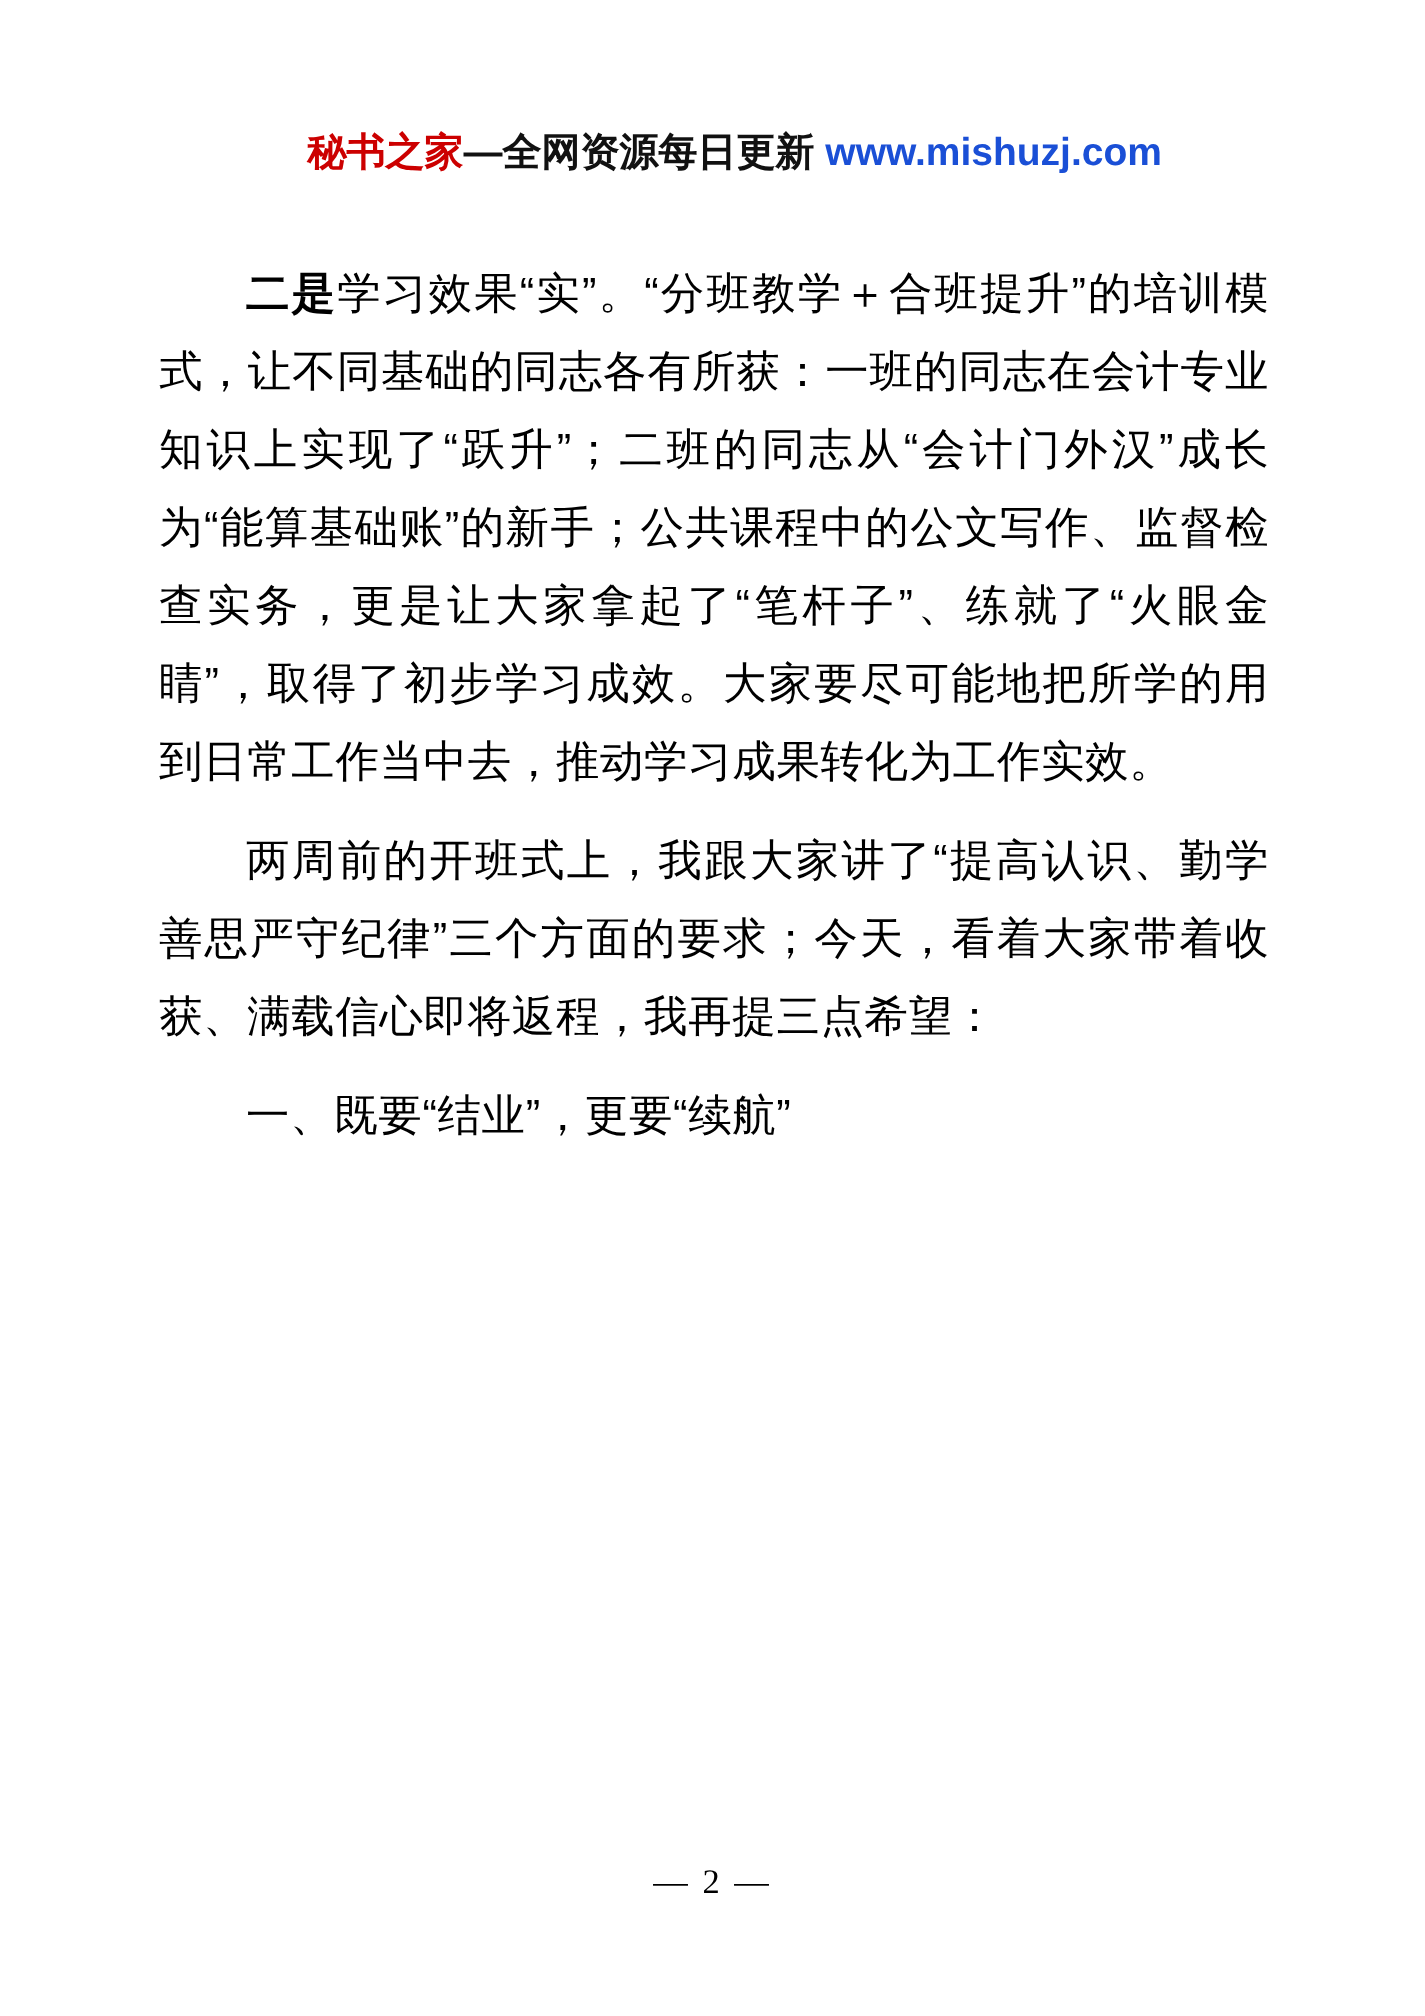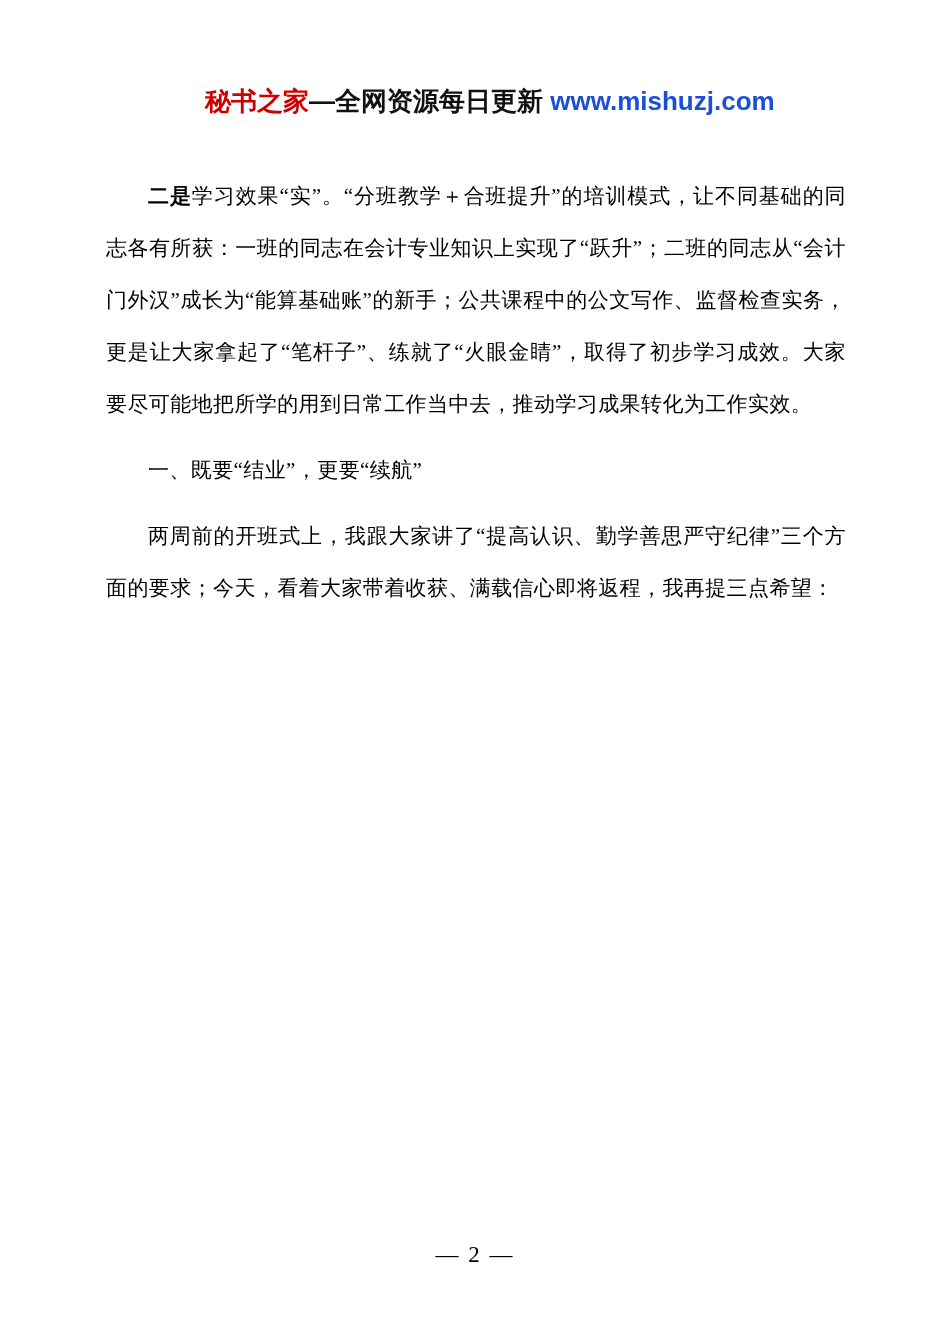--- a/index.html
+++ b/index.html
@@ -43,26 +43,26 @@
     color: #1a4fd6;
   }
   .content {
     position: absolute;
     top: 170px;
     left: 106px;
     width: 740px;
   }
   p.para {
     margin: 0 0 14px 0;
-    font-size: 21px;
+    font-size: 29px;
     line-height: 52px;
     text-align: justify;
     text-justify: inter-ideograph;
     letter-spacing: 0.4px;
-    font-family: Liberation Serif, serif;
+    font-family: Liberation Sans, sans-serif;
     text-indent: 2em;
   }
   p.para .lead {
     font-weight: bold;
   }
   .footer {
     position: absolute;
     left: 0;
     right: 0;
     bottom: 76px;
@@ -80,21 +80,21 @@
 
   <div class="watermark">
     <span class="wm-brand">秘书之家</span><span class="wm-mid">—全网资源每日更新 </span><span class="wm-url">www.mishuzj.com</span>
   </div>
 
   <div class="content">
 
     <p class="para"><span class="lead">二是</span><span>学习效果“实”。“分班教学＋合班提升”的培训模式，让不同基础的同志各有所获：一班的同志在会计专业知识上实现了“跃升”；二班的同志从“会计门外汉”成长为“能算基础账”的新手；公共课程中的公文写作、监督检查实务，更是让大家拿起了“笔杆子”、练就了“火眼金睛”，取得了初步学习成效。大家要尽可能地把所学的用到日常工作当中去，推动学习成果转化为工作实效。</span></p>
 
 
+    <p class="para"><span class="lead"></span><span>两周前的开班式上，我跟大家讲了“提高认识、勤学善思严守纪律”三个方面的要求；今天，看着大家带着收获、满载信心即将返程，我再提三点希望：</span></p>
+
     <p class="para"><span class="lead"></span><span>一、既要“结业”，更要“续航”</span></p>
-
-    <p class="para"><span class="lead"></span><span>两周前的开班式上，我跟大家讲了“提高认识、勤学善思严守纪律”三个方面的要求；今天，看着大家带着收获、满载信心即将返程，我再提三点希望：</span></p>
 
   </div>
 
   <div class="footer">— 2 —</div>
 
 </div>
 
 </body></html>

